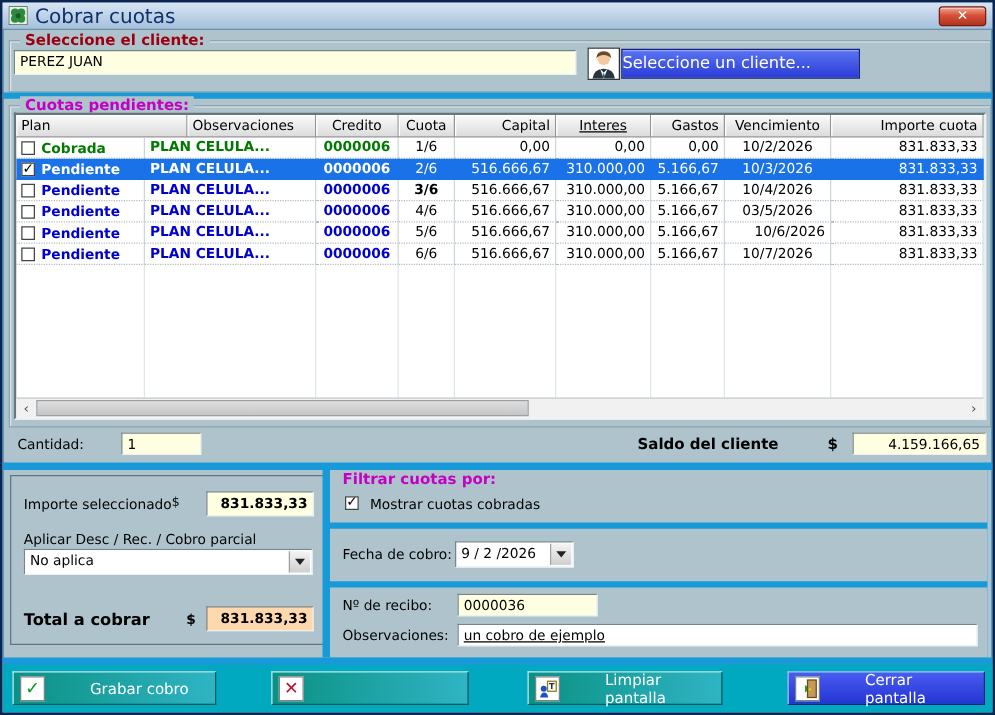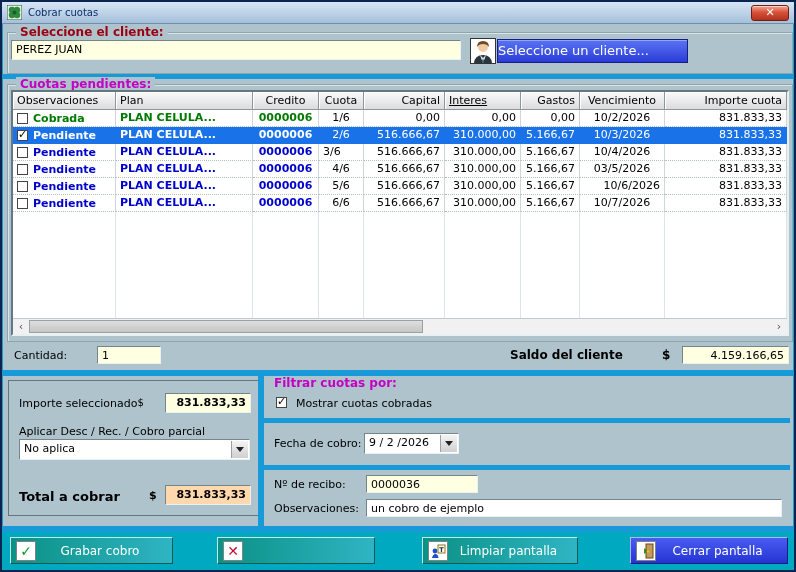--- a/index.html
+++ b/index.html
@@ -5,21 +5,21 @@
   html,body{margin:0;padding:0;background:#555;}
   .app{position:relative;width:796px;height:572px;box-sizing:border-box;
     border:2px solid #0a2550;background:#aec3cb;overflow:hidden;
     font-family:"DejaVu Sans","Liberation Sans",sans-serif;font-size:11px;color:#000;
     box-shadow:inset 1px 0 0 #2a96c8, inset -1px 0 0 #2a96c8, inset 0 -1px 0 #2a96c8;}
   
   .titlebar{position:absolute;top:0;left:0;right:0;height:22px;
     background:linear-gradient(#d8e6f5,#a4c0da);border-bottom:1px solid #6f8faf;
     display:flex;align-items:center;padding:0 5px;box-sizing:border-box;}
   .app-icon{width:15px;height:15px;flex:0 0 auto;}
-  .title-text{margin-left:6px;color:#10306a;font-size:10px;}
+  .title-text{margin-left:6px;color:#10306a;font-size:16px;}
   .close-btn{position:absolute;right:5px;top:3px;width:38px;height:16px;box-sizing:border-box;
     background:linear-gradient(#f2a894,#d85038 45%,#b03420);border:1px solid #7a1a0c;border-radius:3px;
     color:#fff;font-weight:bold;font-size:11px;line-height:13px;text-align:center;
     box-shadow:inset 0 1px 0 rgba(255,255,255,.55);cursor:pointer;}
   
   .groupbox{position:absolute;border:1px solid #8ea5ad;box-shadow:1px 1px 0 #d9e5e9 inset;}
   .legend{position:absolute;top:-8px;left:8px;background:#aec3cb;padding:0 4px;
     font-weight:bold;font-size:12px;white-space:nowrap;}
   .legend.red{color:#9c0010;}
   .legend.magenta{color:#c400c4;}
@@ -80,21 +80,21 @@
   
   .footer{position:absolute;left:0;right:0;bottom:0;height:38px;background:#00a9c0;}
   .fbtn{position:absolute;top:5px;height:27px;box-sizing:border-box;display:flex;align-items:center;
     color:#fff;font-size:12px;cursor:pointer;
     background:linear-gradient(90deg,#0b9184,#2fb4c4);
     border:1px solid;border-color:#c2e9e6 #0b5a55 #0b5a55 #c2e9e6;}
   .fbtn.blue{background:linear-gradient(#4a5cf0,#2334d4);border-color:#aeb9ff #101e7e #101e7e #aeb9ff;}
   .fbtn .ic{width:20px;height:20px;background:#fff;border:1px solid #7d8488;box-sizing:border-box;
     margin-left:5px;flex:0 0 auto;display:flex;align-items:center;justify-content:center;
     font-weight:bold;font-size:14px;line-height:1;}
-  .fbtn .fl{flex:1;text-align:center;padding-right:8px;}
+  .fbtn .fl{flex:1;padding-right:8px;margin-left:36px;}
   .sup{font-size:10px;vertical-align:top;}
 </style>
 </head>
 <body>
 
 <div class="app">
 
   <div class="titlebar">
     <svg class="app-icon" viewBox="0 0 15 15">
       <rect x="0" y="0" width="15" height="15" fill="#e8f0e8" stroke="#28502c"></rect>
@@ -124,26 +124,26 @@
   <div class="select-client-btn">Seleccione un cliente...</div>
 
   <div class="band" style="top:72px;height:5px;"></div>
 
   <div class="groupbox" style="left:5px;top:82px;width:784px;height:256px;">
     <span class="legend magenta">Cuotas pendientes:</span>
   </div>
 
   <div class="table">
     <div class="thead" id="thead">
+        <div class="th" style="width: 137px; text-align: left;">Plan</div>
         <div class="th" style="width: 103px; text-align: left;">Observaciones</div>
-        <div class="th" style="width: 137px; text-align: left;">Plan</div>
         <div class="th" style="width: 66px; text-align: center;">Credito</div>
         <div class="th" style="width: 45px; text-align: center;">Cuota</div>
         <div class="th" style="width: 81px; text-align: right;">Capital</div>
-        <div class="th" style="width: 76px; text-align: left; text-decoration: underline;">Interes</div>
+        <div class="th" style="width: 76px; text-align: center; text-decoration: underline;">Interes</div>
         <div class="th" style="width: 59px; text-align: right;">Gastos</div>
         <div class="th" style="width: 85px; text-align: center;">Vencimiento</div>
         <div class="th" style="flex: 1 1 0%; text-align: right;">Importe cuota</div>
       </div>
     <div id="tbody" style="display:flex;flex-direction:column;">
         <div class="tr">
           <div class="td" style="width: 103px; text-align: left; color: rgb(0, 122, 0); font-weight: bold;"><span class="cb"></span><span>Cobrada</span></div>
           <div class="td" style="width: 137px; text-align: left; color: rgb(0, 122, 0); font-weight: bold;">PLAN CELULA...</div>
           <div class="td" style="width: 66px; text-align: center; color: rgb(0, 122, 0); font-weight: bold;">0000006</div>
           <div class="td" style="width: 45px; text-align: center;">1/6</div>
@@ -161,21 +161,21 @@
           <div class="td" style="width: 81px; text-align: right;">516.666,67</div>
           <div class="td" style="width: 76px; text-align: right;">310.000,00</div>
           <div class="td" style="width: 59px; text-align: right;">5.166,67</div>
           <div class="td" style="width: 85px; text-align: center;">10/3/2026</div>
           <div class="td" style="flex: 1 1 0%; text-align: right;">831.833,33</div>
         </div>
         <div class="tr">
           <div class="td" style="width: 103px; text-align: left; color: rgb(0, 0, 205); font-weight: bold;"><span class="cb"></span><span>Pendiente</span></div>
           <div class="td" style="width: 137px; text-align: left; color: rgb(0, 0, 205); font-weight: bold;">PLAN CELULA...</div>
           <div class="td" style="width: 66px; text-align: center; color: rgb(0, 0, 205); font-weight: bold;">0000006</div>
-          <div class="td" style="width: 45px; ">3/6</div>
+          <div class="td" style="width: 45px; text-align: center; font-weight: bold;">3/6</div>
           <div class="td" style="width: 81px; text-align: right;">516.666,67</div>
           <div class="td" style="width: 76px; text-align: right;">310.000,00</div>
           <div class="td" style="width: 59px; text-align: right;">5.166,67</div>
           <div class="td" style="width: 85px; text-align: center;">10/4/2026</div>
           <div class="td" style="flex: 1 1 0%; text-align: right;">831.833,33</div>
         </div>
         <div class="tr">
           <div class="td" style="width: 103px; text-align: left; color: rgb(0, 0, 205); font-weight: bold;"><span class="cb"></span><span>Pendiente</span></div>
           <div class="td" style="width: 137px; text-align: left; color: rgb(0, 0, 205); font-weight: bold;">PLAN CELULA...</div>
           <div class="td" style="width: 66px; text-align: center; color: rgb(0, 0, 205); font-weight: bold;">0000006</div>
@@ -260,21 +260,21 @@
       <span class="lbl" style="left:10px;top:14px;">Fecha de cobro:</span>
       <div class="combo" style="left:100px;top:10px;width:95px;height:21px;">
         <span>9 / 2 /2026</span>
         <span class="dd-btn"></span>
       </div>
     </div>
     <div class="rpanel" style="height:56px;">
       <span class="lbl" style="left:10px;top:8px;">Nº de recibo:</span>
       <div class="field" style="left:102px;top:5px;width:112px;height:18px;">0000036</div>
       <span class="lbl" style="left:10px;top:32px;">Observaciones:</span>
-      <div class="field white" style="left:102px;top:29px;width:416px;height:18px;">un cobro de ejemplo</div>
+      <div class="field white" style="left:102px;top:29px;width:416px;height:18px;text-decoration:underline;">un cobro de ejemplo</div>
     </div>
   </div>
 
   <div class="band" style="top:524px;height:8px;"></div>
 
   <div class="footer" id="footer">
       <div class="fbtn" style="left: 8px; width: 163px;">
         <span class="ic">
           <span style="color:#0c9a2a;">✓</span>
         </span>

